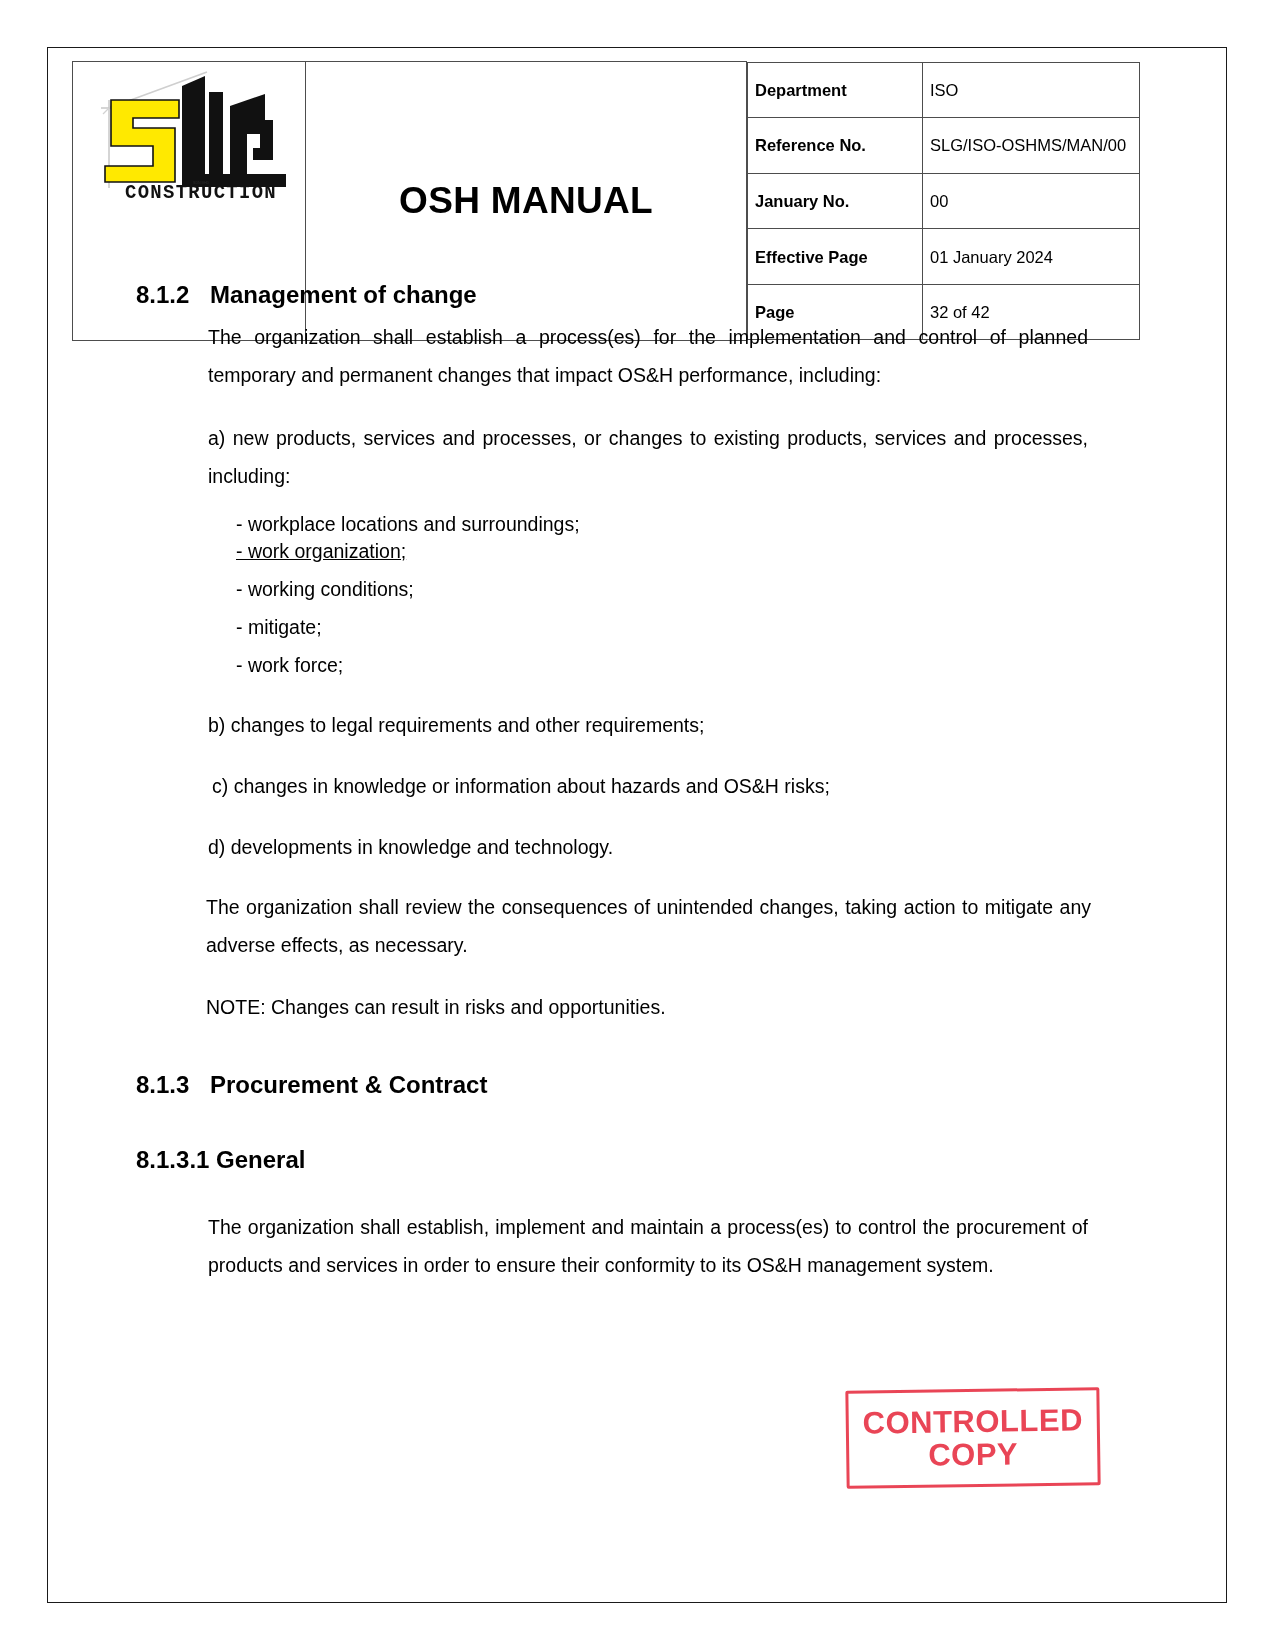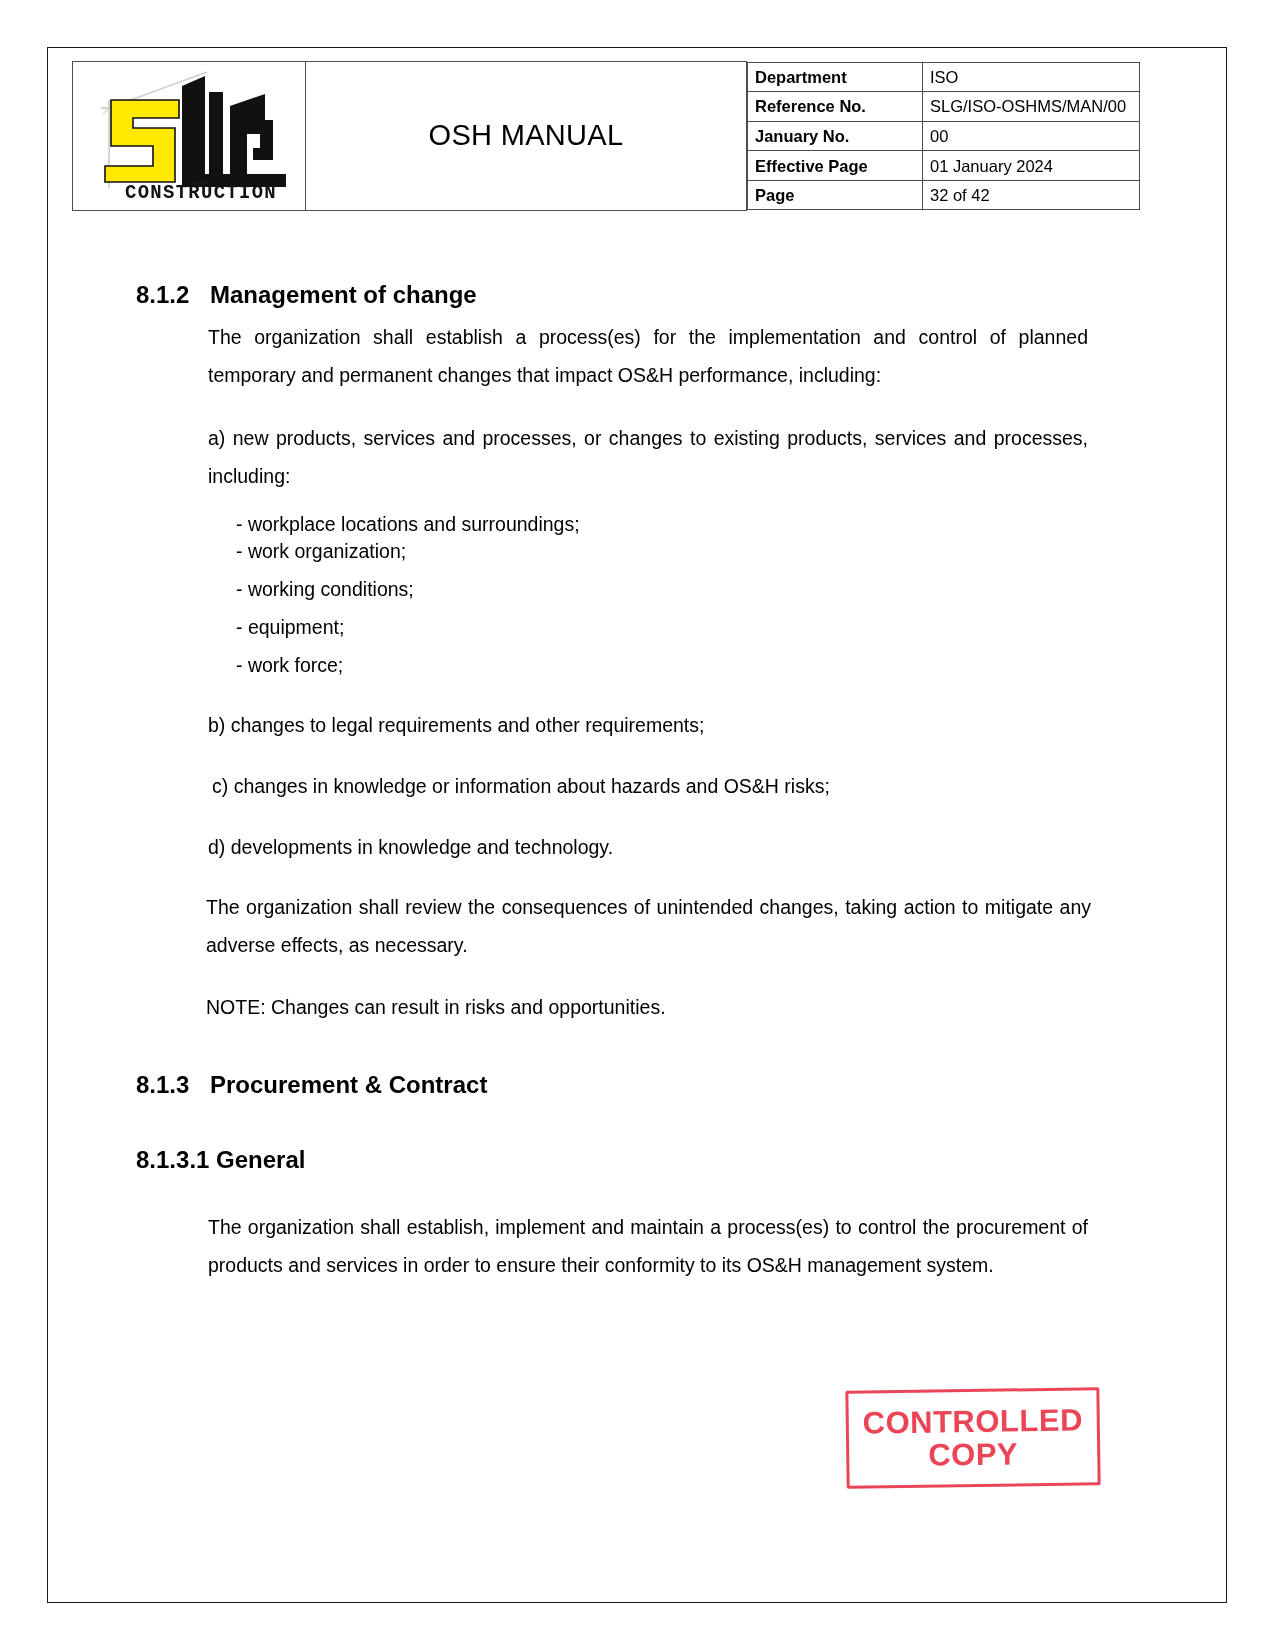--- a/index.html
+++ b/index.html
@@ -52,39 +52,39 @@
   .cell-logo {
     width: 232px;
     height: 143px;
     position: relative;
   }
   .cell-title {
     width: 440px;
     text-align: center;
   }
   .title-text {
-    font-size: 29px;
-    font-weight: normal;
+    font-size: 37px;
+    font-weight: bold;
     letter-spacing: 0.3px;
   }
   .cell-meta {
     width: 393px;
     padding: 0 !important;
     border: none !important;
   }
   .meta-table {
     width: 100%;
     border-collapse: collapse;
     table-layout: fixed;
   }
   .meta-table td {
     border: 1.3px solid #4d4d4d;
     height: 28.6px;
     font-size: 16.5px;
-    padding: 0 7px;
+    padding: 13px 7px;
     line-height: 1.1;
     white-space: nowrap;
     overflow: hidden;
   }
   .meta-label {
     width: 160px;
     font-weight: bold;
   }
   .meta-value {
     font-weight: normal;
@@ -248,23 +248,23 @@
 
     <div class="blk h-sec" style="left:88px; top:60px; width:800px;">
       <span class="h-num">8.1.2</span><span>Management of change</span>
     </div>
 
     <div class="blk para" style="left:160px; top:95px; width:880px;">The organization shall establish a process(es) for the implementation and control of planned temporary and permanent changes that impact OS&amp;H performance, including:</div>
 
     <div class="blk list-item" style="left:160px; top:196px; width:880px;">a) new products, services and processes, or changes to existing products, services and processes, including:</div>
 
     <div class="blk sub-item" style="left:188px; top:282px; width:700px;">- workplace locations and surroundings;</div>
-    <div class="blk sub-item" style="left:188px; top:309px; width:700px;">- work organization;</div>
+    <div class="blk sub-item" style="left:188px; top:309px; width:700px;text-decoration:underline;">- work organization;</div>
     <div class="blk sub-item" style="left:188px; top:347px; width:700px;">- working conditions;</div>
-    <div class="blk sub-item" style="left:188px; top:385px; width:700px;">- equipment;</div>
+    <div class="blk sub-item" style="left:188px; top:385px; width:700px;">- mitigate;</div>
     <div class="blk sub-item" style="left:188px; top:423px; width:700px;">- work force;</div>
 
     <div class="blk list-item" style="left:160px; top:483px; width:880px;">b) changes to legal requirements and other requirements;</div>
     <div class="blk list-item" style="left:164px; top:544px; width:880px;">c) changes in knowledge or information about hazards and OS&amp;H risks;</div>
     <div class="blk list-item" style="left:160px; top:605px; width:880px;">d) developments in knowledge and technology.</div>
 
     <div class="blk para" style="left:158px; top:665px; width:885px;">The organization shall review the consequences of unintended changes, taking action to mitigate any adverse effects, as necessary.</div>
 
     <div class="blk para" style="left:158px; top:765px; width:885px;">NOTE: Changes can result in risks and opportunities.</div>
 

